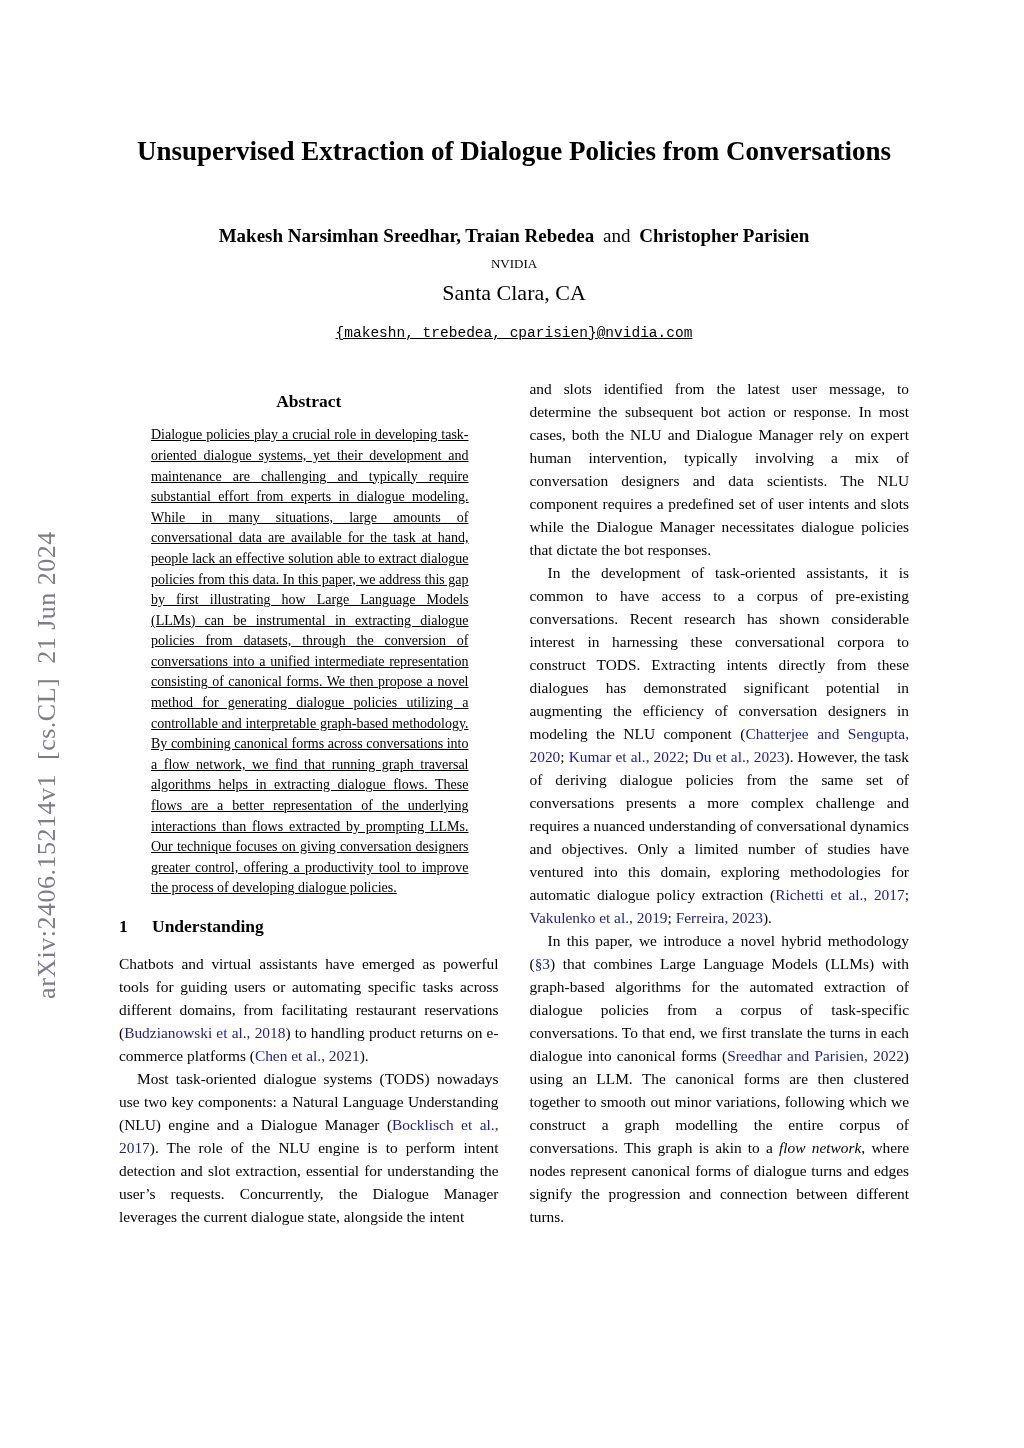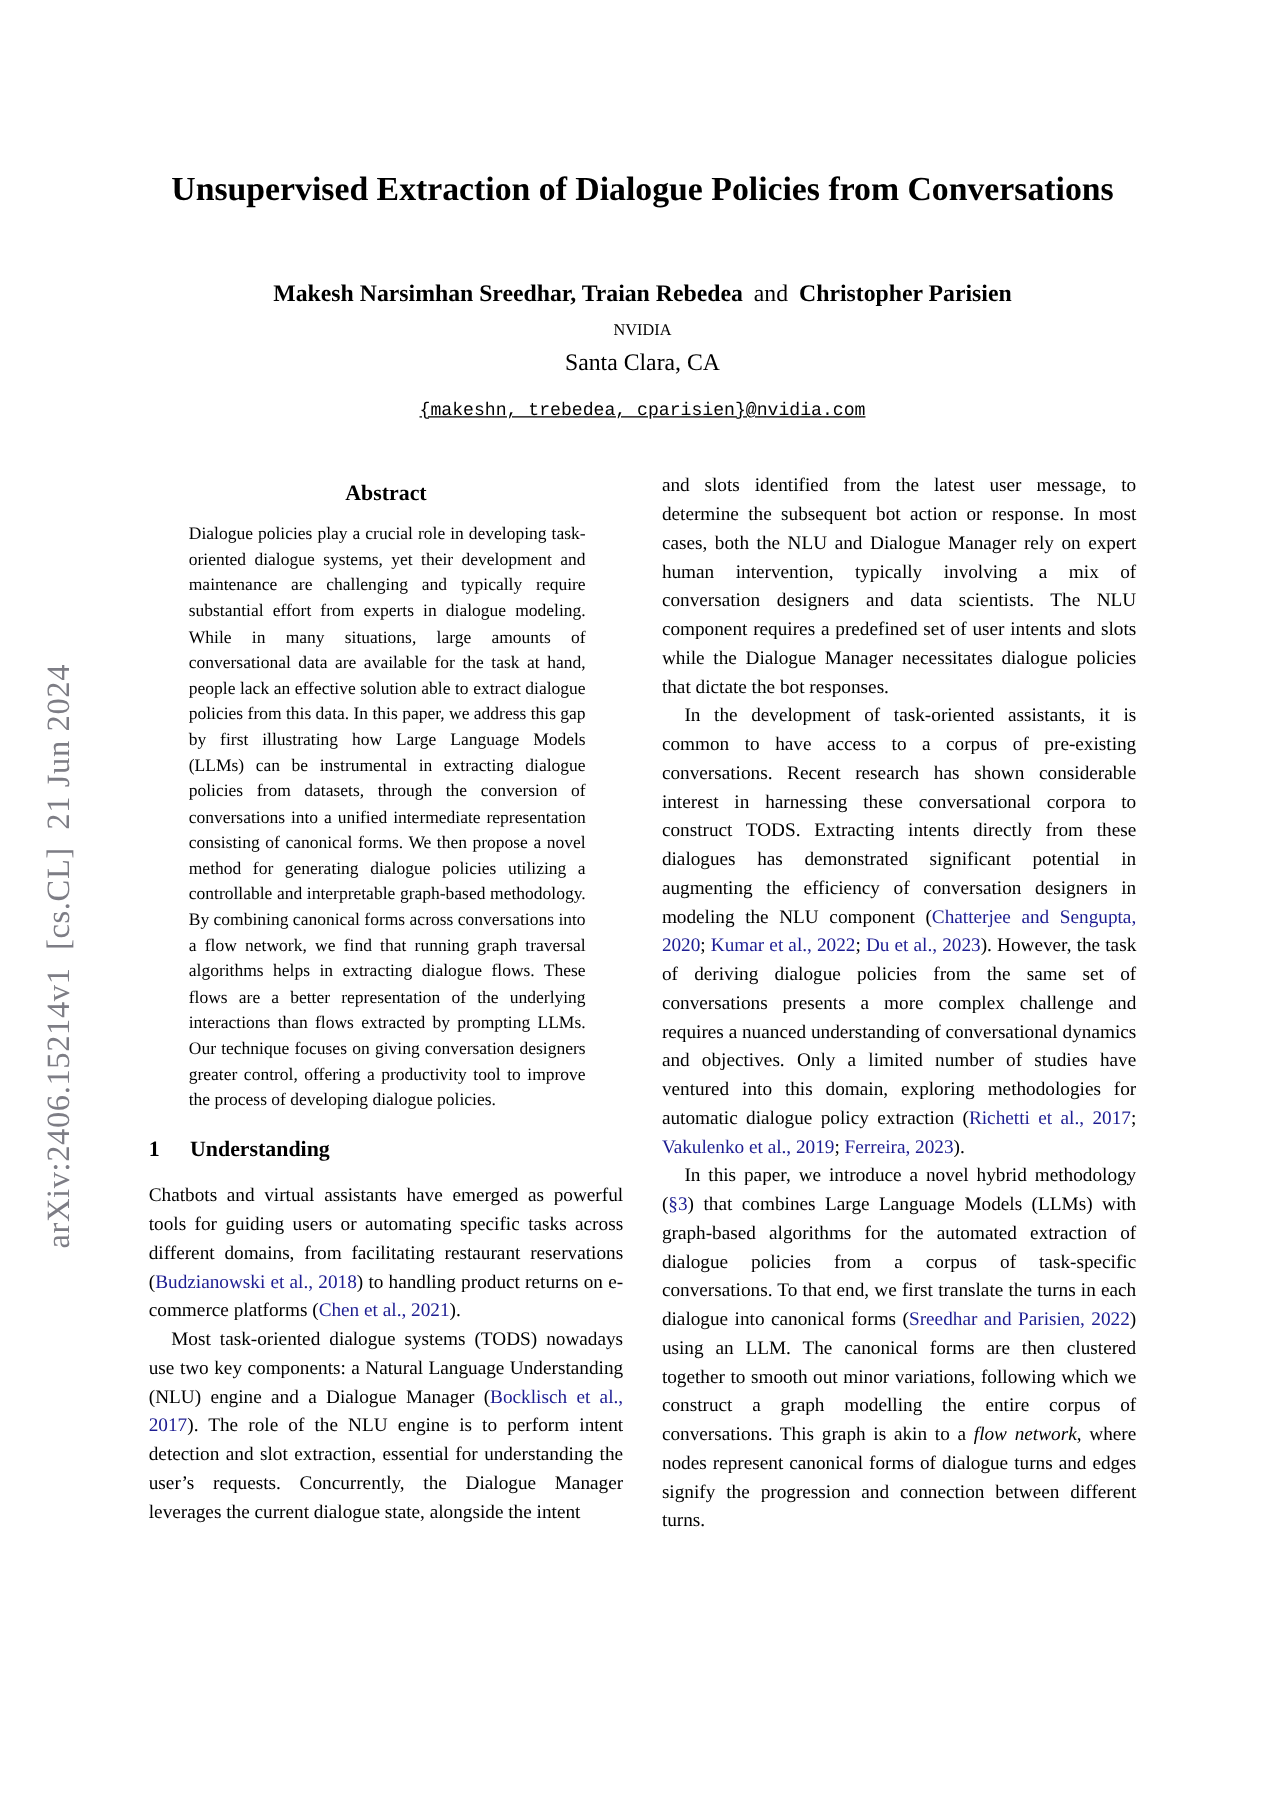--- a/index.html
+++ b/index.html
@@ -26,44 +26,45 @@
   .header {
     position: absolute;
     left: 118px;
     top: 136px;
     width: 792px;
     text-align: center;
   }
   .title { font-size: 27px; font-weight: bold; margin: 0; line-height: 1.15; }
   .authors { margin-top: 58px; font-size: 19px; }
   .affiliation { margin-top: 9px; font-size: 13px; }
-  .location { margin-top: 8px; font-size: 19px; }
+  .location { margin-top: 8px; font-size: 22px; }
   .email { margin-top: 19px; font-family: "Liberation Mono", monospace; font-size: 14.5px; text-decoration: underline; }
   .columns {
     position: absolute;
     left: 119px;
     top: 377px;
     width: 790px;
     display: flex;
     gap: 31px;
-    align-items: center;
+    align-items: flex-end;
   }
   .col { width: 381px; }
   .abstract-heading {
     text-align: center;
     font-size: 17.5px;
     font-weight: bold;
     margin: 0 0 13px 0;
   }
   .abstract-body {
     margin: 0;
     padding: 0 30px 0 32px;
     font-size: 14px;
     line-height: 20.6px;
     text-align: justify;
+    text-decoration: underline;
   }
   .section-heading {
     margin: 17px 0 15px 0;
     font-size: 17.5px;
     font-weight: bold;
     display: flex;
   }
   .section-number { width: 33px; flex: 0 0 auto; }
   .body-para {
     margin: 0;

